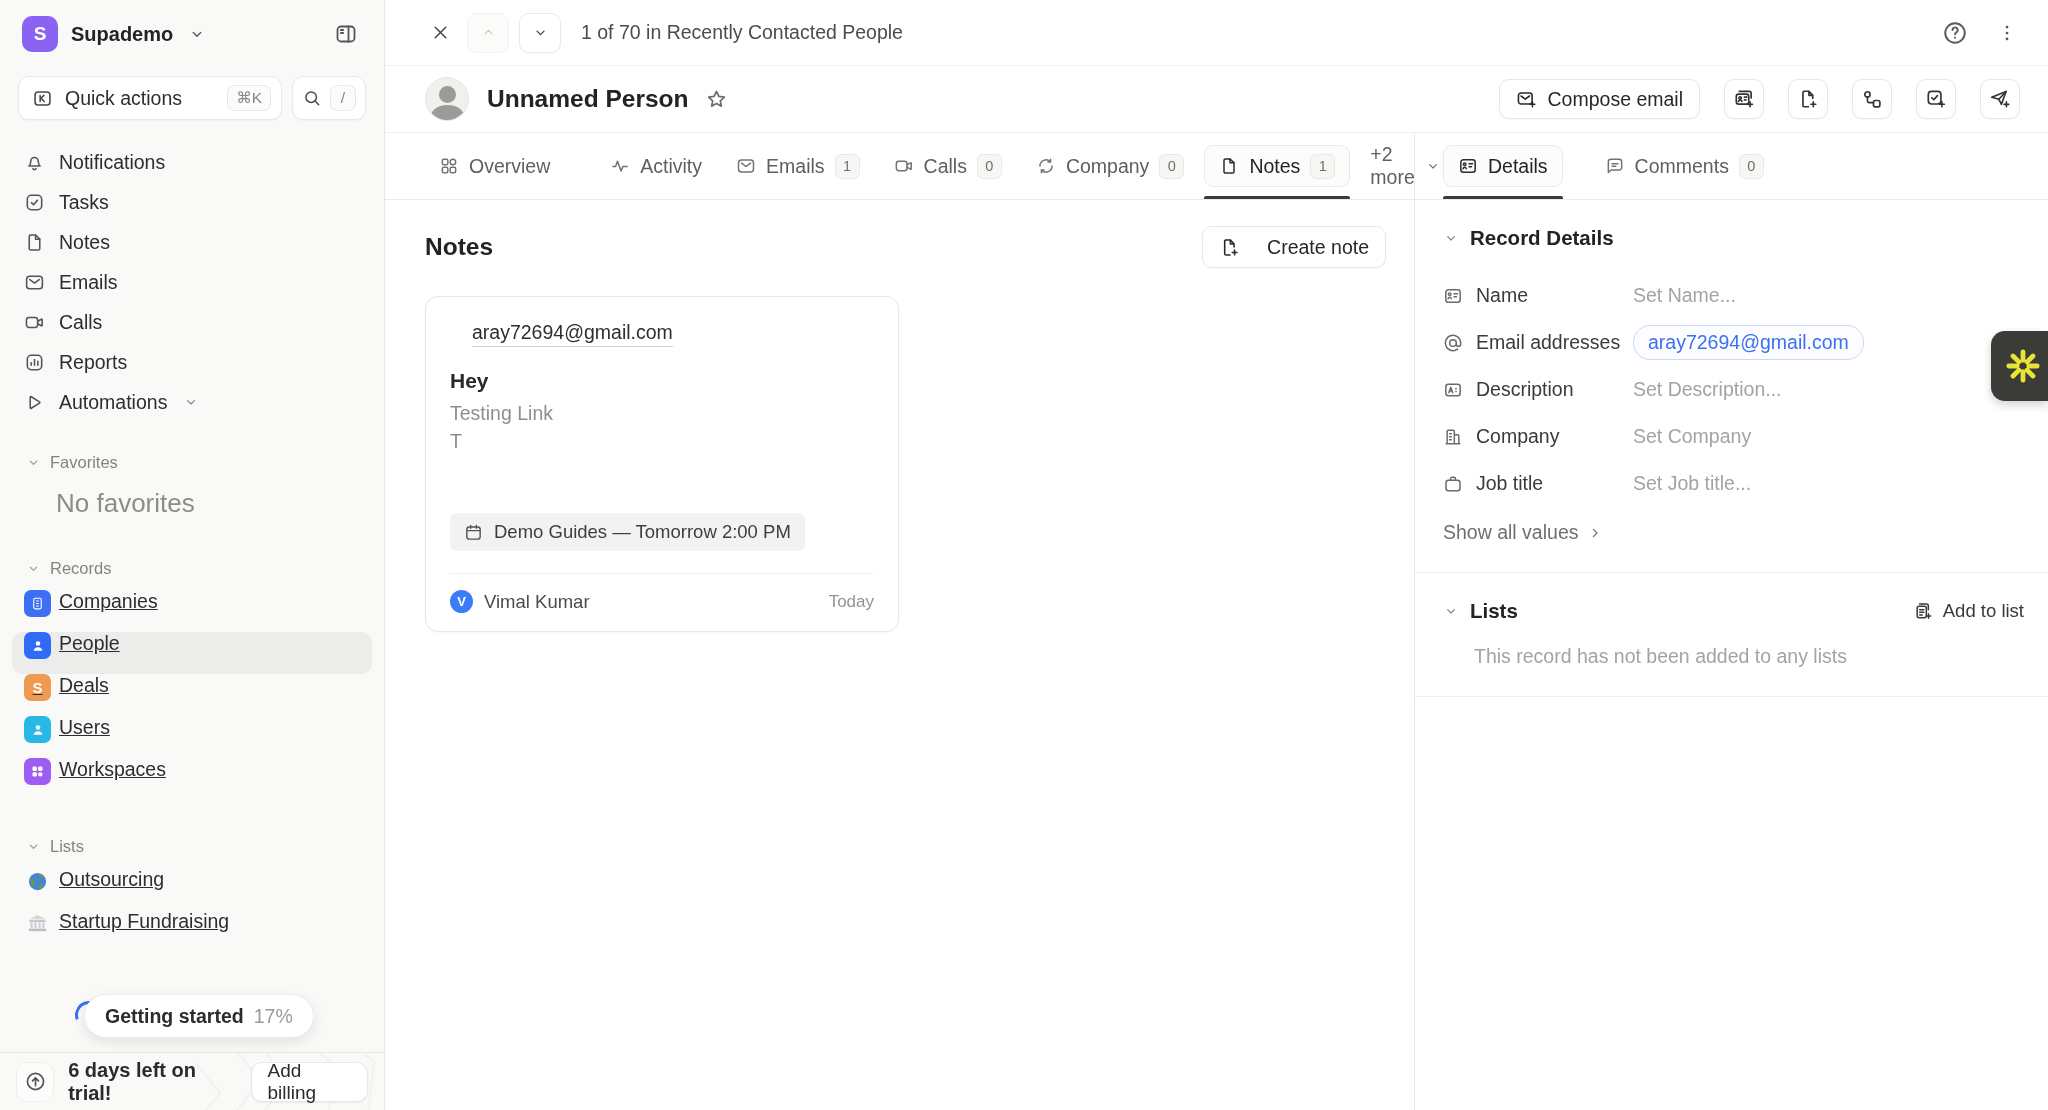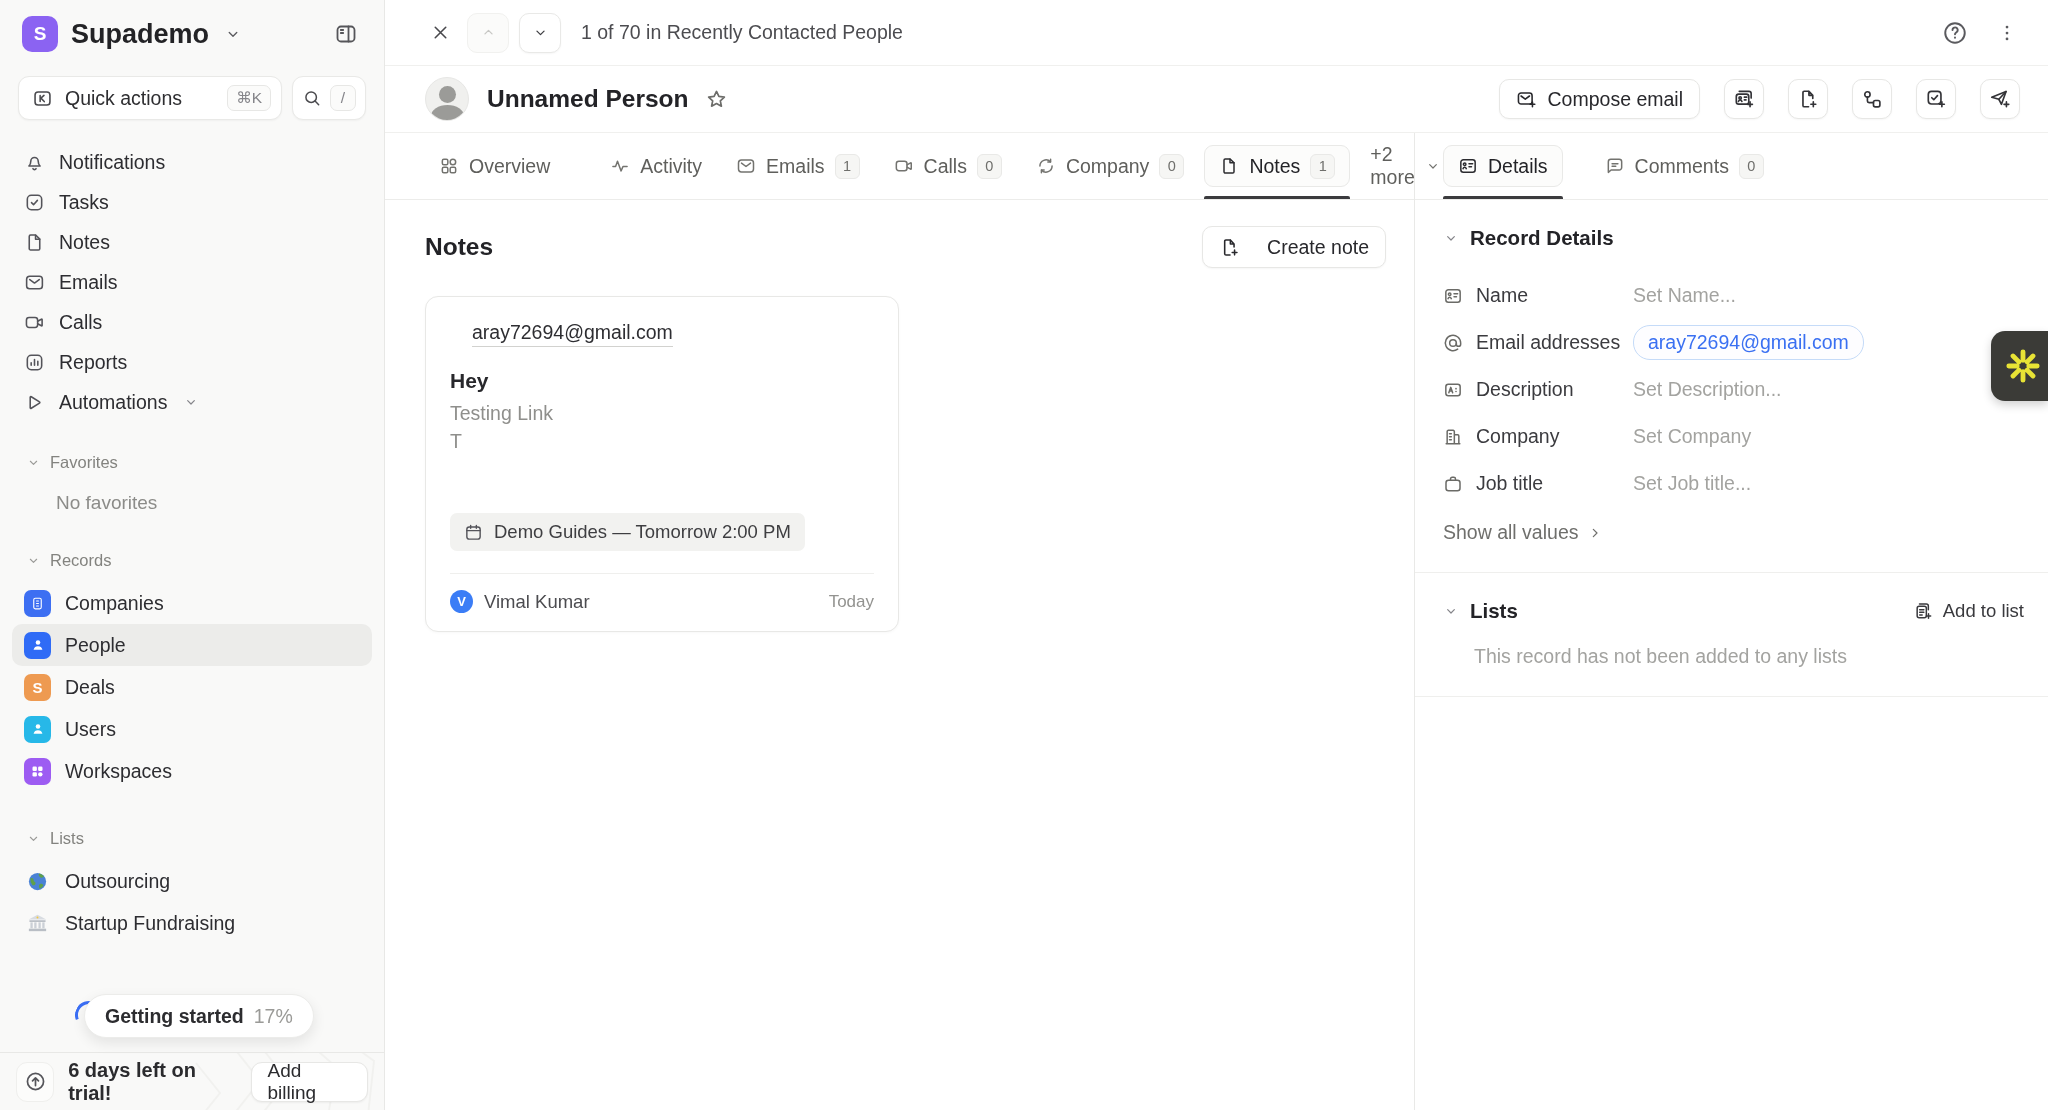--- a/index.html
+++ b/index.html
@@ -7,44 +7,44 @@
   body { font-family:"Liberation Sans","DejaVu Sans",sans-serif; color:#2b2b2e; }
   .app { position:relative; width:2048px; height:1110px; background:#fff; display:flex; overflow:hidden; }
 
   svg { display:block; }
   .stk { fill:none; stroke:currentColor; stroke-width:1.8; stroke-linecap:round; stroke-linejoin:round; }
 
   
   .sidebar { width:385px; flex:none; background:#f9f9f8; border-right:1px solid #e8e8e6; display:flex; flex-direction:column; position:relative; }
   .ws-row { height:62px; display:flex; align-items:center; padding:14px 20px 8px 22px; gap:13px; }
   .ws-avatar { width:36px; height:36px; border-radius:10px; background:#8b63f2; color:#fff; font-size:19px; font-weight:700; display:grid; place-items:center; }
-  .ws-name { font-size:27px; font-weight:700; color:#232326; }
+  .ws-name { font-size:20px; font-weight:700; color:#232326; }
   .ws-chev { color:#5c5c60; margin-left:2px; }
   .panel-btn { margin-left:auto; color:#56565a; width:36px; height:36px; display:grid; place-items:center; border-radius:9px; cursor:pointer; }
 
   .quick-row { display:flex; gap:10px; margin:14px 18px 0 18px; }
   .qa-btn { flex:1; height:44px; background:#fff; border:1px solid #e9e9e7; border-radius:11px; display:flex; align-items:center; gap:12px; padding:0 10px 0 13px; box-shadow:0 1px 2px rgba(0,0,0,.04); cursor:pointer; }
   .qa-label { font-size:19.5px; color:#2e2e31; font-weight:500; }
   .kbd { margin-left:auto; border:1px solid #e7e7e5; background:#fbfbfa; border-radius:7px; padding:3px 8px; font-size:15.5px; color:#85858a; }
   .search-btn { width:74px; height:44px; background:#fff; border:1px solid #e9e9e7; border-radius:11px; display:flex; align-items:center; justify-content:center; gap:8px; box-shadow:0 1px 2px rgba(0,0,0,.04); color:#4a4a4e; cursor:pointer; }
   .kbd.slash { margin-left:0; padding:3px 10px; }
 
   .nav { margin:22px 12px 0 12px; }
   .nav-item { height:40px; display:flex; align-items:center; gap:14px; padding:0 12px; border-radius:10px; font-size:19.5px; font-weight:500; color:#2d2d31; cursor:pointer; }
   .nav-item .nico { color:#54545a; flex:none; }
   .nav-chev { color:#85858a; margin-left:2px; }
   .sub-wrap { margin-left:22px; border-left:2px solid #e4e4e2; padding-left:10px; }
   .sub-wrap .nav-item { height:40px; }
 
   .sect-head { display:flex; align-items:center; gap:9px; padding:0 14px; margin:28px 12px 6px 12px; height:24px; font-size:16.5px; font-weight:500; color:#83837f; cursor:pointer; }
   .sect-head .schev { color:#9b9b98; }
-  .empty-fav { margin:6px 12px 0 12px; padding:0 14px 0 44px; height:34px; display:flex; align-items:center; font-size:19px; color:#8c8c89; }
+  .empty-fav { margin:6px 12px 8px 12px; padding:0 14px 0 44px; height:34px; display:flex; align-items:center; font-size:26px; color:#8c8c89; }
 
   .list-block { margin:4px 12px 0 12px; }
-  .rec-item { height:42px; display:flex; align-items:center; gap:14px; padding:0 12px; border-radius:10px; font-size:19.5px; font-weight:500; color:#2d2d31; cursor:pointer; }
+  .rec-item { height:42px; display:flex; gap:8px; padding:0 12px; border-radius:10px; font-size:19.5px; font-weight:500; color:#2d2d31; cursor:pointer;text-decoration:underline; }
   .rec-item.selected { background:#ececea; }
   .rec-ico { width:27px; height:27px; border-radius:7px; display:grid; place-items:center; color:#fff; flex:none; font-weight:700; font-size:15px; }
   .emoji-ico { width:27px; height:27px; display:grid; place-items:center; flex:none; }
 
   .gs-pill-wrap { position:absolute; left:84px; bottom:72px; z-index:5; }
   .gs-arc { position:absolute; left:-9px; top:7px; width:28px; height:28px; border-radius:50%; border:3px solid transparent; border-top-color:#3b6ff5; border-left-color:#3b6ff5; transform:rotate(25deg); }
   .gs-pill { position:relative; background:#fff; border:1px solid #ececea; border-radius:999px; height:44px; display:flex; align-items:center; gap:10px; padding:0 20px; box-shadow:0 5px 14px rgba(0,0,0,.09); cursor:pointer; }
   .gs-label { font-size:19.5px; font-weight:600; color:#2c2c2f; }
   .gs-pct { font-size:19.5px; color:#9a9a97; }
 

